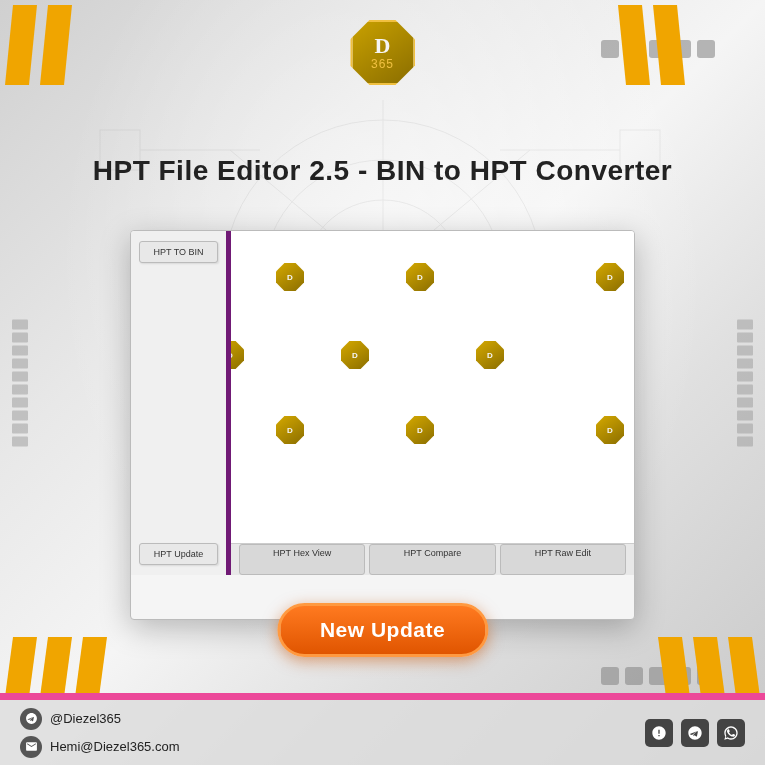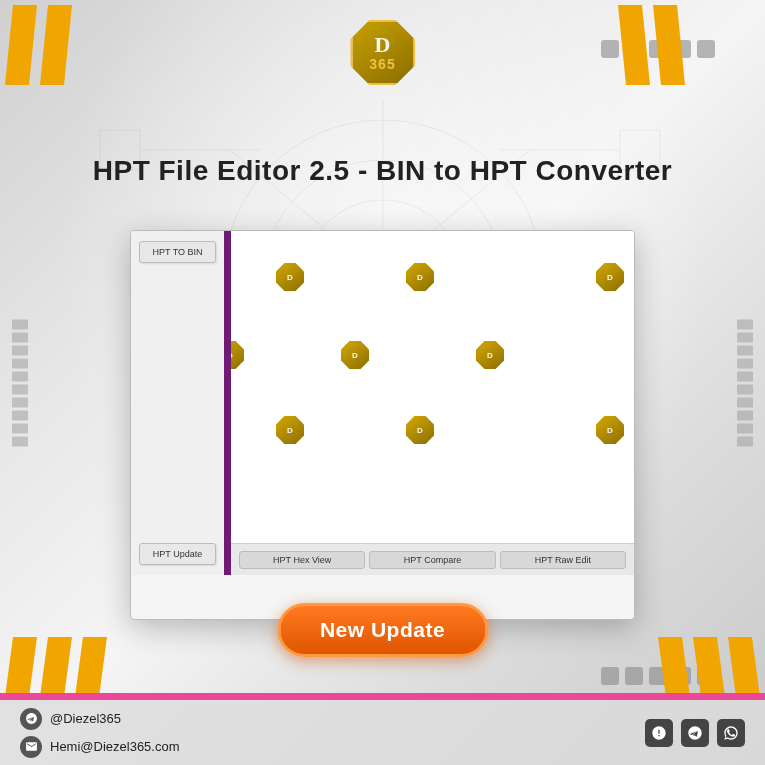--- a/index.html
+++ b/index.html
@@ -69,22 +69,22 @@
     }
     .logo-d {
       color: #f5f5f5;
       font-size: 22px;
       font-weight: bold;
       font-family: Georgia, serif;
       line-height: 1;
     }
     .logo-365 {
       color: #f0c040;
-      font-size: 14px;
-      font-weight: bold;
+      font-size: 12px;
+      font-weight: normal;
       letter-spacing: 1px;
     }
 
     
     .left-bars {
       position: absolute;
       left: 12px;
       top: 50%;
       transform: translateY(-50%);
       display: flex;
@@ -201,21 +201,21 @@
     
     .window-content {
       display: flex;
       height: calc(100% - 44px);
     }
 
     
     .left-panel {
       width: 100px;
       padding: 10px 8px;
-      border-right: 7px solid #701a75;
+      border-right: 5px solid #701a75;
       background: #f0f0f0;
       display: flex;
       flex-direction: column;
       gap: 8px;
     }
 
     .panel-btn {
       background: #e8e8e8;
       border: 1px solid #bbb;
       border-radius: 3px;
@@ -253,21 +253,20 @@
     
     .bottom-buttons {
       position: absolute;
       bottom: 0;
       left: 0;
       right: 0;
       height: 32px;
       background: #e8e8e8;
       border-top: 1px solid #ccc;
       display: flex;
-      align-items: center;
       gap: 4px;
       padding: 0 8px;
     }
     .bottom-btn {
       background: #d8d8d8;
       border: 1px solid #bbb;
       border-radius: 3px;
       padding: 3px 10px;
       font-size: 9px;
       cursor: pointer;

